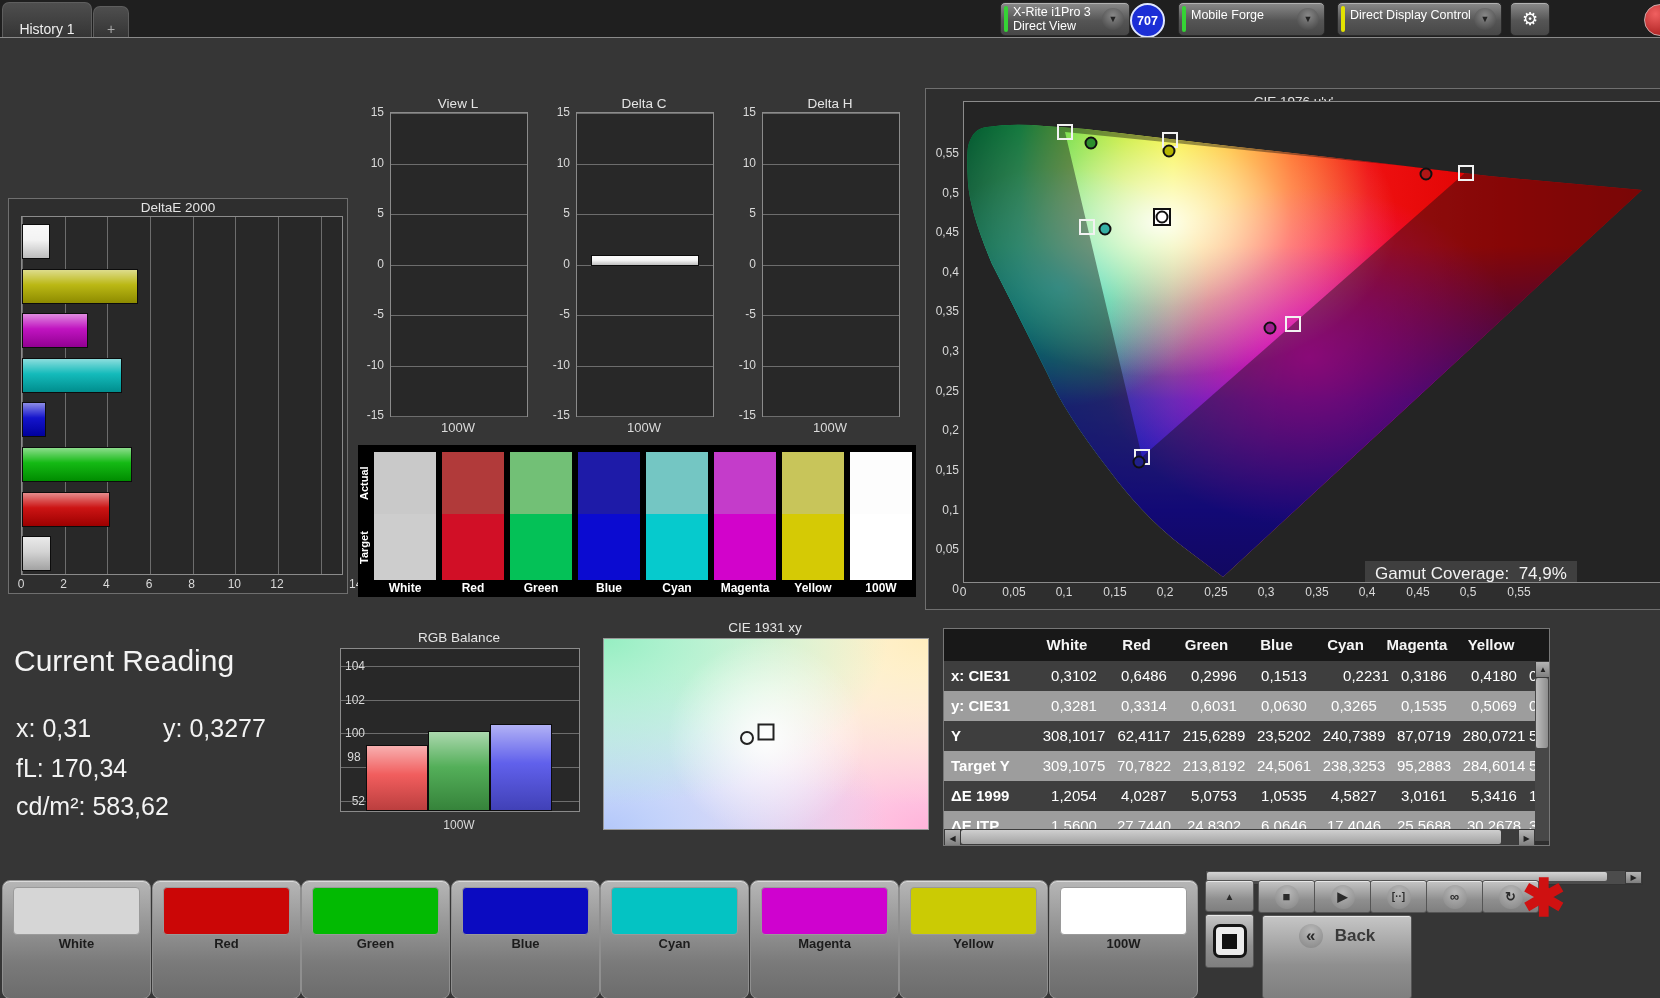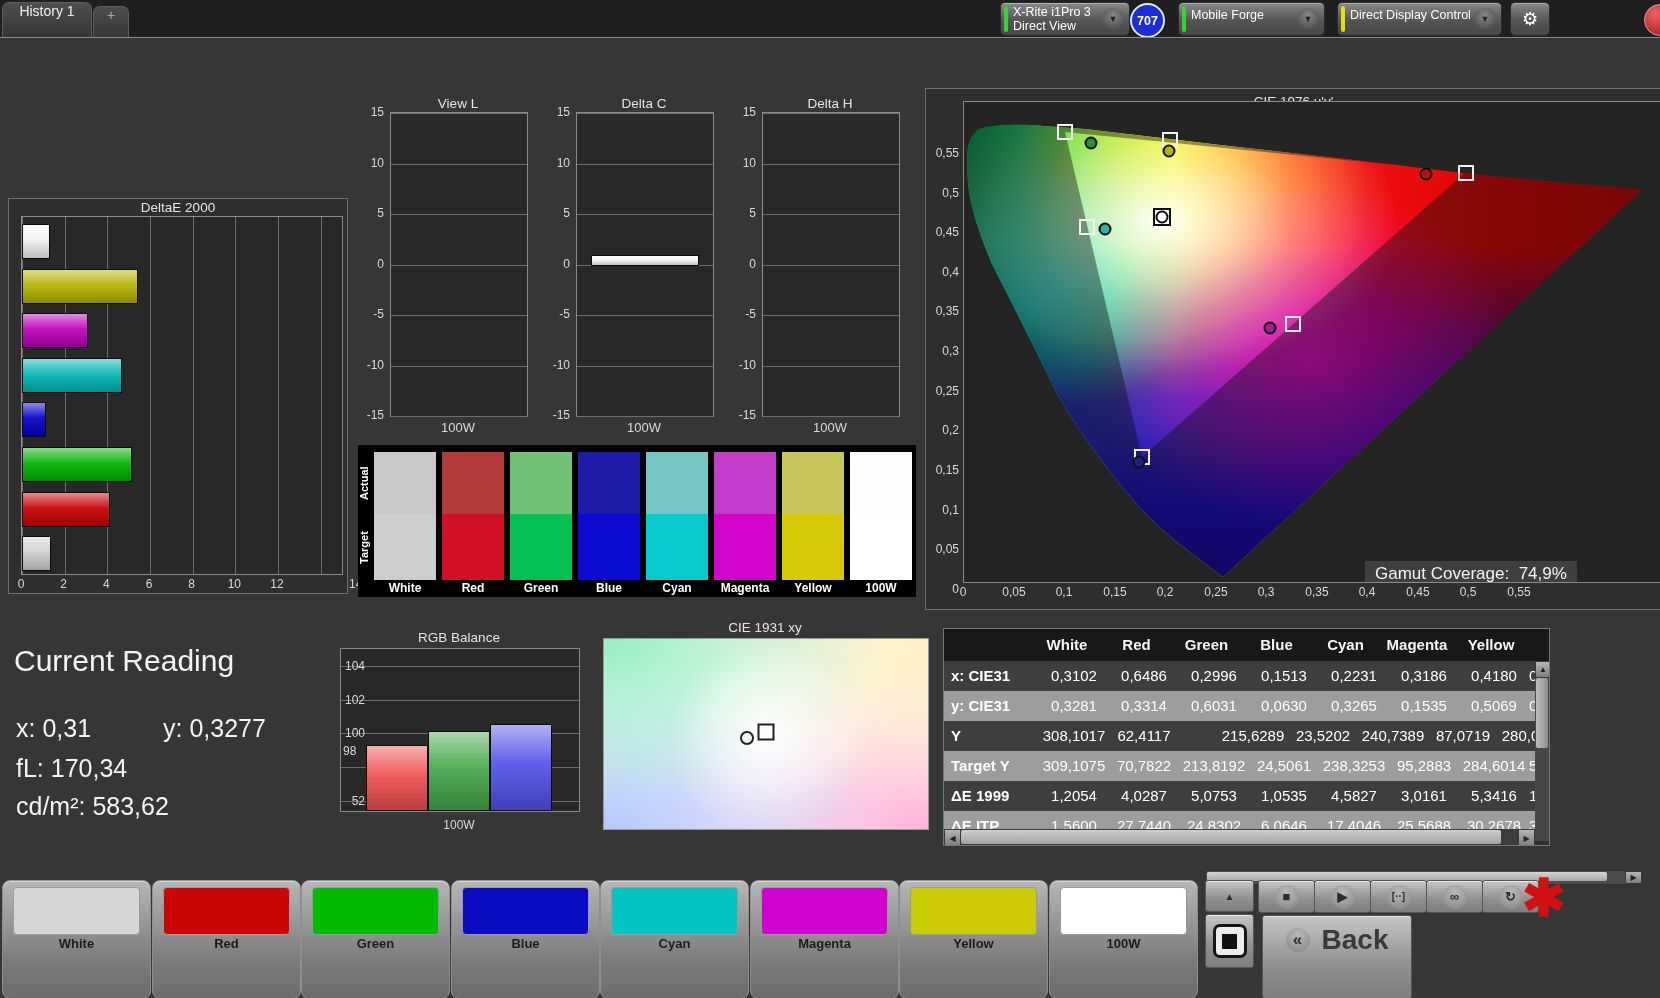--- a/index.html
+++ b/index.html
@@ -1,20 +1,20 @@
 <!DOCTYPE html>
 <html><head>
 <meta charset="utf-8">
 <style>
   html,body{margin:0;padding:0;background:#363636;font-family:"Liberation Sans",sans-serif;}
   #app{position:relative;width:1660px;height:998px;overflow:hidden;background:#363636;color:#eee;}
   .abs{position:absolute;}
   
   #topbar{position:absolute;left:0;top:0;width:1660px;height:37px;background:#1f1f1f;border-bottom:1px solid #8a8a8a;overflow:hidden;}
-  .tab{position:absolute;top:2px;height:34px;background:linear-gradient(#4e4e4e,#353535);border:1px solid #5e5e5e;border-bottom:none;border-radius:7px 7px 0 0;color:#f0f0f0;font-size:14px;display:flex;align-items:flex-start;justify-content:center;}
+  .tab{position:absolute;top:2px;height:34px;background:linear-gradient(#4e4e4e,#353535);border:1px solid #5e5e5e;border-bottom:none;border-radius:7px 7px 0 0;color:#f0f0f0;font-size:14px;display:flex;align-items:flex-end;justify-content:center;}
   .tbtn{position:absolute;top:2px;height:32px;background:linear-gradient(#8a8a8a,#555 55%,#474747);border:1px solid #2a2a2a;border-radius:5px;box-shadow:inset 0 1px 0 rgba(255,255,255,.35);color:#fff;font-size:12.5px;display:flex;align-items:center;}
   .accent{position:absolute;left:3px;top:3px;bottom:3px;width:4px;border-radius:2px;}
   .ddtext{margin-left:12px;line-height:14px;}
   .chev{position:absolute;right:5px;top:50%;transform:translateY(-50%);width:22px;height:22px;border-radius:50%;background:radial-gradient(circle at 50% 35%,#888,#3f3f3f);color:#222;font-size:9px;display:flex;align-items:center;justify-content:center;}
   #badge707{position:absolute;left:1130px;top:3px;width:31px;height:31px;border-radius:50%;background:#1b2ed6;border:2px solid #dfe6ff;color:#fff;font-size:12.5px;font-weight:bold;display:flex;align-items:center;justify-content:center;}
   
   .charttitle{position:absolute;color:#e4e4e4;font-size:13.5px;text-align:center;}
   .plot{position:absolute;background:#282828;border:1px solid #8b8b8b;}
   .gridv{position:absolute;top:0;bottom:0;width:1px;background:#6d6d6d;}
   .gridh{position:absolute;left:0;right:0;height:1px;background:#6d6d6d;}
@@ -39,21 +39,21 @@
   .tcell{overflow:hidden;text-align:center;flex:none;}
   .tlabel{text-align:left;padding-left:7px;font-weight:bold;flex:none;}
   .scrollbtn{position:absolute;background:linear-gradient(#b5b5b5,#7e7e7e);border:1px solid #3a3a3a;color:#222;display:flex;align-items:center;justify-content:center;font-size:8px;}
   
   .bigpatch{position:absolute;top:880px;height:117px;border:1px solid #8f8f8f;border-radius:8px;background:linear-gradient(#b6b6b6,#7a7a7a 70%,#6c6c6c);box-shadow:inset 0 1px 0 rgba(255,255,255,.5);}
   .bigpatch .fill{position:absolute;left:10px;right:10px;top:6px;height:46px;border-radius:4px;border:1px solid #9a9a9a;}
   .bigpatch .lbl{position:absolute;left:0;right:0;top:55px;text-align:center;font-size:13px;font-weight:bold;color:#1c1c1c;}
   
   .graybtn{position:absolute;background:linear-gradient(#c6c6c6,#8f8f8f 60%,#7f7f7f);border:1px solid #555;border-radius:3px;box-shadow:inset 0 1px 0 rgba(255,255,255,.6);display:flex;align-items:center;justify-content:center;color:#2b2b2b;}
   .iconcirc{width:24px;height:24px;border-radius:50%;background:radial-gradient(circle at 50% 30%,#b9b9b9,#848484);display:flex;align-items:center;justify-content:center;color:#2b2b2b;font-weight:bold;}
-  .navtext{font-size:28px;font-weight:bold;color:#3a3a3a;}
+  .navtext{font-size:17px;font-weight:bold;color:#3a3a3a;}
 </style>
 </head>
 <body>
 
 <div id="app">
 
   <div id="topbar">
     <div class="tab" style="left:2px;width:88px;">
         <span>History 1</span>
       </div>
@@ -337,21 +337,21 @@
 
   <div class="charttitle" style="left:340px;width:238px;top:630px;" id="rgb-title">RGB Balance</div>
   <div class="plot" id="rgb-plot" style="left:340px;top:648px;width:238px;height:162px;overflow:hidden;">
       <div class="gridh" style="top: 17px;"></div>
       <div class="ticklbl" style="left: 2px; top: 10px; width: 22px; text-align: right;">104</div>
       <div class="gridh" style="top: 51px;"></div>
       <div class="ticklbl" style="left: 2px; top: 44px; width: 22px; text-align: right;">102</div>
       <div class="gridh" style="top: 84px;"></div>
       <div class="ticklbl" style="left: 2px; top: 77px; width: 22px; text-align: right;">100</div>
       <div class="gridh" style="top: 118px;"></div>
-      <div class="ticklbl" style="left: 2px; top: 95px; width: 22px; text-align: left;">98</div>
+      <div class="ticklbl" style="left: 2px; top: 101px; width: 22px; text-align: center;">98</div>
       <div class="gridh" style="top: 152px;"></div>
       <div class="ticklbl" style="left: 2px; top: 145px; width: 22px; text-align: right;">52</div>
       <div class="hbar sheen" style="left: 25px; width: 60px; top: 96px; bottom: 0px; background-color: rgb(240, 80, 80);"></div>
       <div class="hbar sheen" style="left: 87px; width: 60px; top: 82px; bottom: 0px; background-color: rgb(69, 168, 75);"></div>
       <div class="hbar sheen" style="left: 149px; width: 60px; top: 75px; bottom: 0px; background-color: rgb(83, 83, 234);"></div>
     </div>
   <div class="ticklbl" style="left:340px;width:238px;top:818px;text-align:center;" id="rgb-xlabel">100W</div>
 
   <div class="charttitle" style="left:603px;width:324px;top:620px;">CIE 1931 xy</div>
   <div class="abs" id="cie31-box" style="left:603px;top:638px;width:324px;height:190px;border:1px solid #999;
@@ -375,41 +375,41 @@
         <div class="tcell" style="width: 74px; font-weight: bold;">Magenta</div>
         <div class="tcell" style="width: 74px; font-weight: bold;">Yellow</div>
       </div>
     <div id="tbody">
         <div class="trow" style="top: 32px; width: 605px; background: rgb(62, 62, 62);">
           <div class="tcell tlabel" style="width: 88px;">x: CIE31</div>
           <div class="tcell" style="width: 70px;">0,3102</div>
           <div class="tcell" style="width: 70px;">0,6486</div>
           <div class="tcell" style="width: 70px;">0,2996</div>
           <div class="tcell" style="width: 70px;">0,1513</div>
-          <div class="tcell" style="width: 70px;">0,2231</div>
+          <div class="tcell" style="width: 70px; text-align: right;">0,2231</div>
           <div class="tcell" style="width: 70px;">0,3186</div>
           <div class="tcell" style="width: 70px;">0,4180</div>
           <div class="tcell" style="width: 8px; text-align: left;">0,</div>
         </div>
         <div class="trow" style="top: 62px; width: 605px; background: rgb(157, 157, 157);">
           <div class="tcell tlabel" style="width: 88px;">y: CIE31</div>
           <div class="tcell" style="width: 70px;">0,3281</div>
           <div class="tcell" style="width: 70px;">0,3314</div>
           <div class="tcell" style="width: 70px;">0,6031</div>
           <div class="tcell" style="width: 70px;">0,0630</div>
           <div class="tcell" style="width: 70px;">0,3265</div>
           <div class="tcell" style="width: 70px;">0,1535</div>
           <div class="tcell" style="width: 70px;">0,5069</div>
           <div class="tcell" style="width: 8px; text-align: left;">0,</div>
         </div>
         <div class="trow" style="top: 92px; width: 605px; background: rgb(62, 62, 62);">
           <div class="tcell tlabel" style="width: 88px;">Y</div>
           <div class="tcell" style="width: 70px;">308,1017</div>
           <div class="tcell" style="width: 70px;">62,4117</div>
-          <div class="tcell" style="width: 70px; margin-left: 39px;">215,6289</div>
+          <div class="tcell" style="width: 70px;">215,6289</div>
           <div class="tcell" style="width: 70px;">23,5202</div>
           <div class="tcell" style="width: 70px;">240,7389</div>
           <div class="tcell" style="width: 70px;">87,0719</div>
           <div class="tcell" style="width: 70px;">280,0721</div>
           <div class="tcell" style="width: 8px; text-align: left;">5</div>
         </div>
         <div class="trow" style="top: 122px; width: 605px; background: rgb(157, 157, 157);">
           <div class="tcell tlabel" style="width: 88px;">Target Y</div>
           <div class="tcell" style="width: 70px;">309,1075</div>
           <div class="tcell" style="width: 70px;">70,7822</div>

